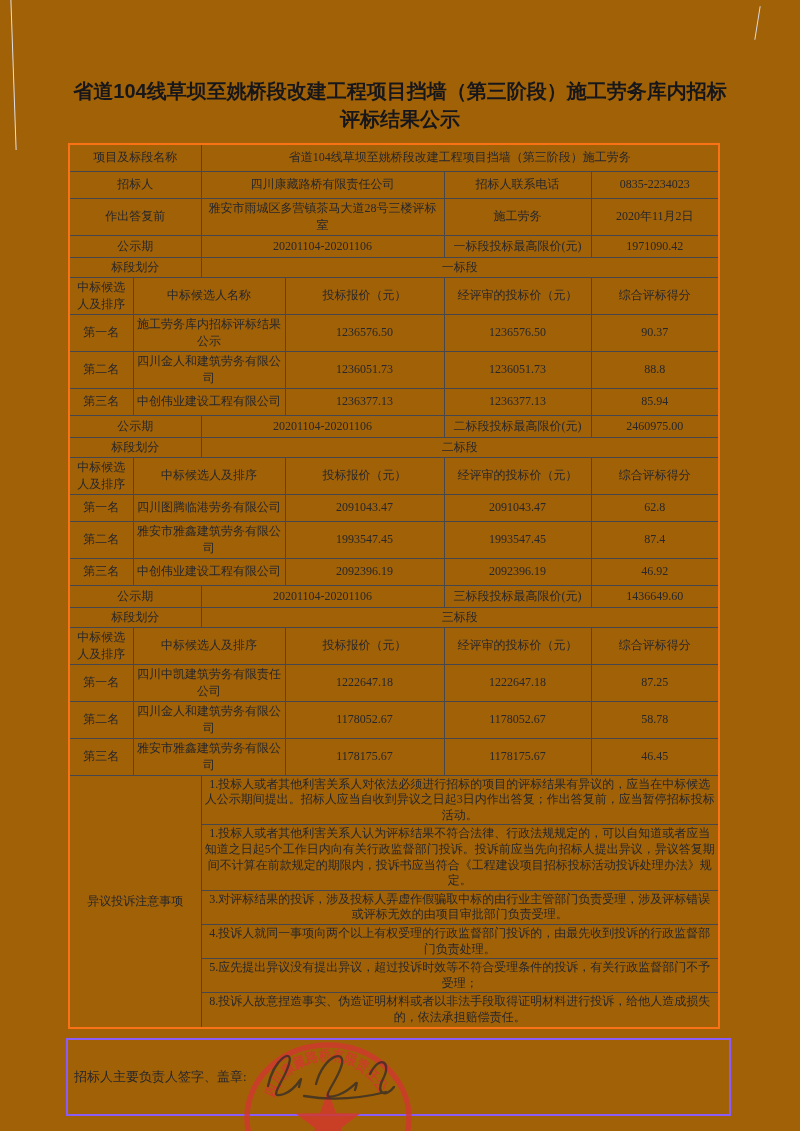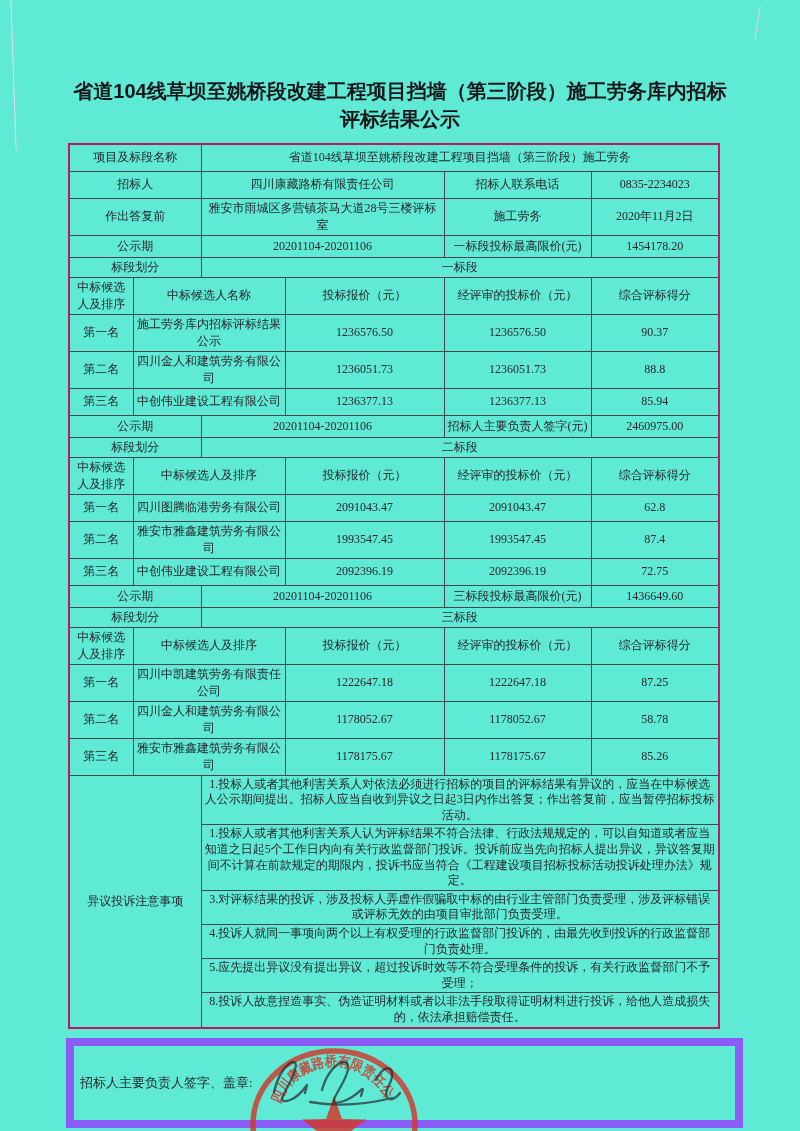--- a/index.html
+++ b/index.html
@@ -1,46 +1,46 @@
 <!DOCTYPE html>
 <html><head>
 <meta charset="utf-8">
 <style>
   html,body{margin:0;padding:0;background:#e9e6ec;}
   .page{
     position:relative;width:800px;height:1131px;overflow:hidden;
-    background:#5eead4;box-sizing:border-box;
+    background:#a16207;box-sizing:border-box;
     padding:78px 0 0 68px;
     font-family:"Liberation Serif","DejaVu Serif",serif;
     color:#232329;
   }
   .scan-edge-top{position:absolute;top:6px;right:42px;width:1px;height:34px;background:#dcd9de;transform:rotate(9deg);}
   .scan-edge-left{position:absolute;top:0;left:13px;width:1px;height:150px;background:#e2dfe4;transform:rotate(-2deg);}
   .title{
     width:664px;margin:0 0 10px 0;
     font-family:"Liberation Sans","DejaVu Sans",sans-serif;
     font-size:20px;font-weight:bold;line-height:1.38;text-align:center;color:#17171b;
   }
-  table.main{border-collapse:collapse;table-layout:fixed;width:650px;border:2px solid #be185d;}
+  table.main{border-collapse:collapse;table-layout:fixed;width:650px;border:2px solid #f97316;}
   table.main td,table.main th{
     border:1px solid #46464c;font-size:12px;font-weight:normal;
     text-align:center;vertical-align:middle;padding:1px 2px;word-break:break-all;color:#26262b;
   }
   .left{text-align:left;padding-left:6px;}
   .name{padding:1px 2px;}
   .note{text-align:left;font-size:12px;line-height:1.3;padding:4px 8px 4px 5px;margin-top:32px;}
   .r-info{height:27px}
   .r-pub{height:22px}
   .r-div{height:15px}
   .r-head{height:29px}
   .r-cand{height:27px}
   .r-cand3{height:31px}
   .sign-box{
     position:relative;width:661px;margin:9px 0 0 -2px;height:74px;
-    border:8px solid #8b5cf6;display:flex;align-items:center;
+    border:2px solid #8b5cf6;display:flex;align-items:center;
   }
   .sign-label{font-size:13px;padding-left:6px;color:#26262b;}
   .stamp-svg{position:absolute;left:172px;top:2px;opacity:.92;pointer-events:none;}
   .ink-svg{position:absolute;left:190px;top:2px;opacity:.85;pointer-events:none;}
 </style>
 </head>
 <body>
 
 <div class="page">
   <div class="scan-edge-top"></div>
@@ -73,21 +73,21 @@
       <td colspan="2">作出答复前</td>
       <td colspan="2">雅安市雨城区多营镇茶马大道28号三楼评标室</td>
       <td>施工劳务</td>
       <td>2020年11月2日</td>
     </tr>
 
     <tr class="r-pub">
       <td colspan="2">公示期</td>
       <td colspan="2">20201104-20201106</td>
       <td>一标段投标最高限价(元)</td>
-      <td>1454178.20</td>
+      <td>1971090.42</td>
     </tr>
     <tr class="r-div">
       <td colspan="2">标段划分</td>
       <td colspan="4">一标段</td>
     </tr>
     <tr class="r-head">
       <th>中标候选人及排序</th>
       <th colspan="2">中标候选人名称</th>
       <th>投标报价（元）</th>
       <th>经评审的投标价（元）</th>
@@ -111,21 +111,21 @@
       <td>第三名</td>
       <td colspan="2" class="name">中创伟业建设工程有限公司</td>
       <td>1236377.13</td>
       <td>1236377.13</td>
       <td>85.94</td>
     </tr>
 
     <tr class="r-pub">
       <td colspan="2">公示期</td>
       <td colspan="2">20201104-20201106</td>
-      <td>招标人主要负责人签字(元)</td>
+      <td>二标段投标最高限价(元)</td>
       <td>2460975.00</td>
     </tr>
     <tr class="r-div">
       <td colspan="2">标段划分</td>
       <td colspan="4">二标段</td>
     </tr>
     <tr class="r-head">
       <th>中标候选人及排序</th>
       <th colspan="2">中标候选人及排序</th>
       <th>投标报价（元）</th>
@@ -144,21 +144,21 @@
       <td colspan="2" class="name">雅安市雅鑫建筑劳务有限公司</td>
       <td>1993547.45</td>
       <td>1993547.45</td>
       <td>87.4</td>
     </tr>
     <tr class="r-cand">
       <td>第三名</td>
       <td colspan="2" class="name">中创伟业建设工程有限公司</td>
       <td>2092396.19</td>
       <td>2092396.19</td>
-      <td>72.75</td>
+      <td>46.92</td>
     </tr>
 
     <tr class="r-pub">
       <td colspan="2">公示期</td>
       <td colspan="2">20201104-20201106</td>
       <td>三标段投标最高限价(元)</td>
       <td>1436649.60</td>
     </tr>
     <tr class="r-div">
       <td colspan="2">标段划分</td>
@@ -183,21 +183,21 @@
       <td colspan="2" class="name">四川金人和建筑劳务有限公司</td>
       <td>1178052.67</td>
       <td>1178052.67</td>
       <td>58.78</td>
     </tr>
     <tr class="r-cand3">
       <td>第三名</td>
       <td colspan="2" class="name">雅安市雅鑫建筑劳务有限公司</td>
       <td>1178175.67</td>
       <td>1178175.67</td>
-      <td>85.26</td>
+      <td>46.45</td>
     </tr>
 
     <tr>
       <td colspan="2" rowspan="6">异议投诉注意事项</td>
       <td colspan="4" class="note">1.投标人或者其他利害关系人对依法必须进行招标的项目的评标结果有异议的，应当在中标候选人公示期间提出。招标人应当自收到异议之日起3日内作出答复；作出答复前，应当暂停招标投标活动。</td>
     </tr>
     <tr>
       <td colspan="4" class="note">1.投标人或者其他利害关系人认为评标结果不符合法律、行政法规规定的，可以自知道或者应当知道之日起5个工作日内向有关行政监督部门投诉。投诉前应当先向招标人提出异议，异议答复期间不计算在前款规定的期限内，投诉书应当符合《工程建设项目招标投标活动投诉处理办法》规定。</td>
     </tr>
     <tr>

